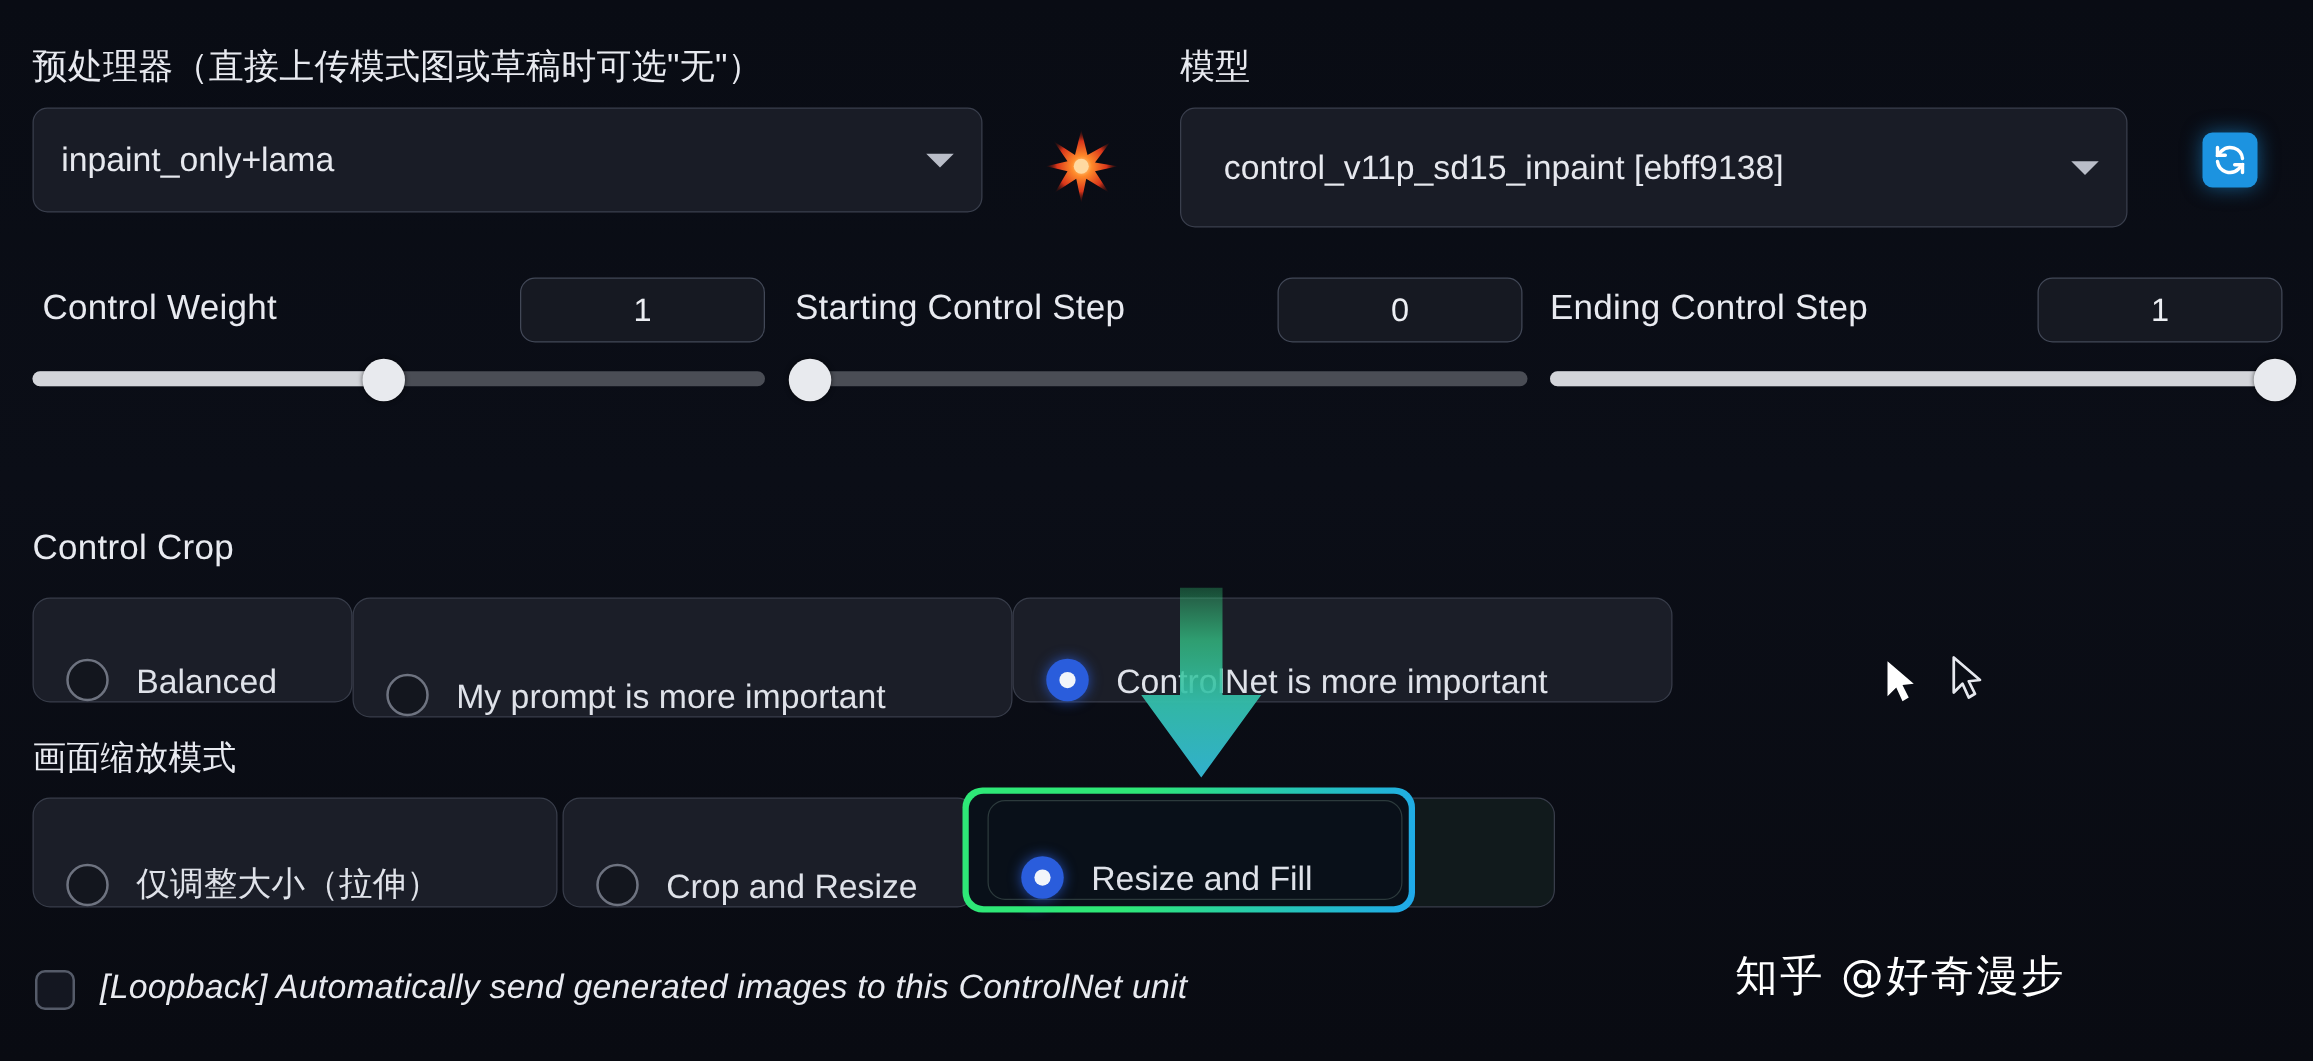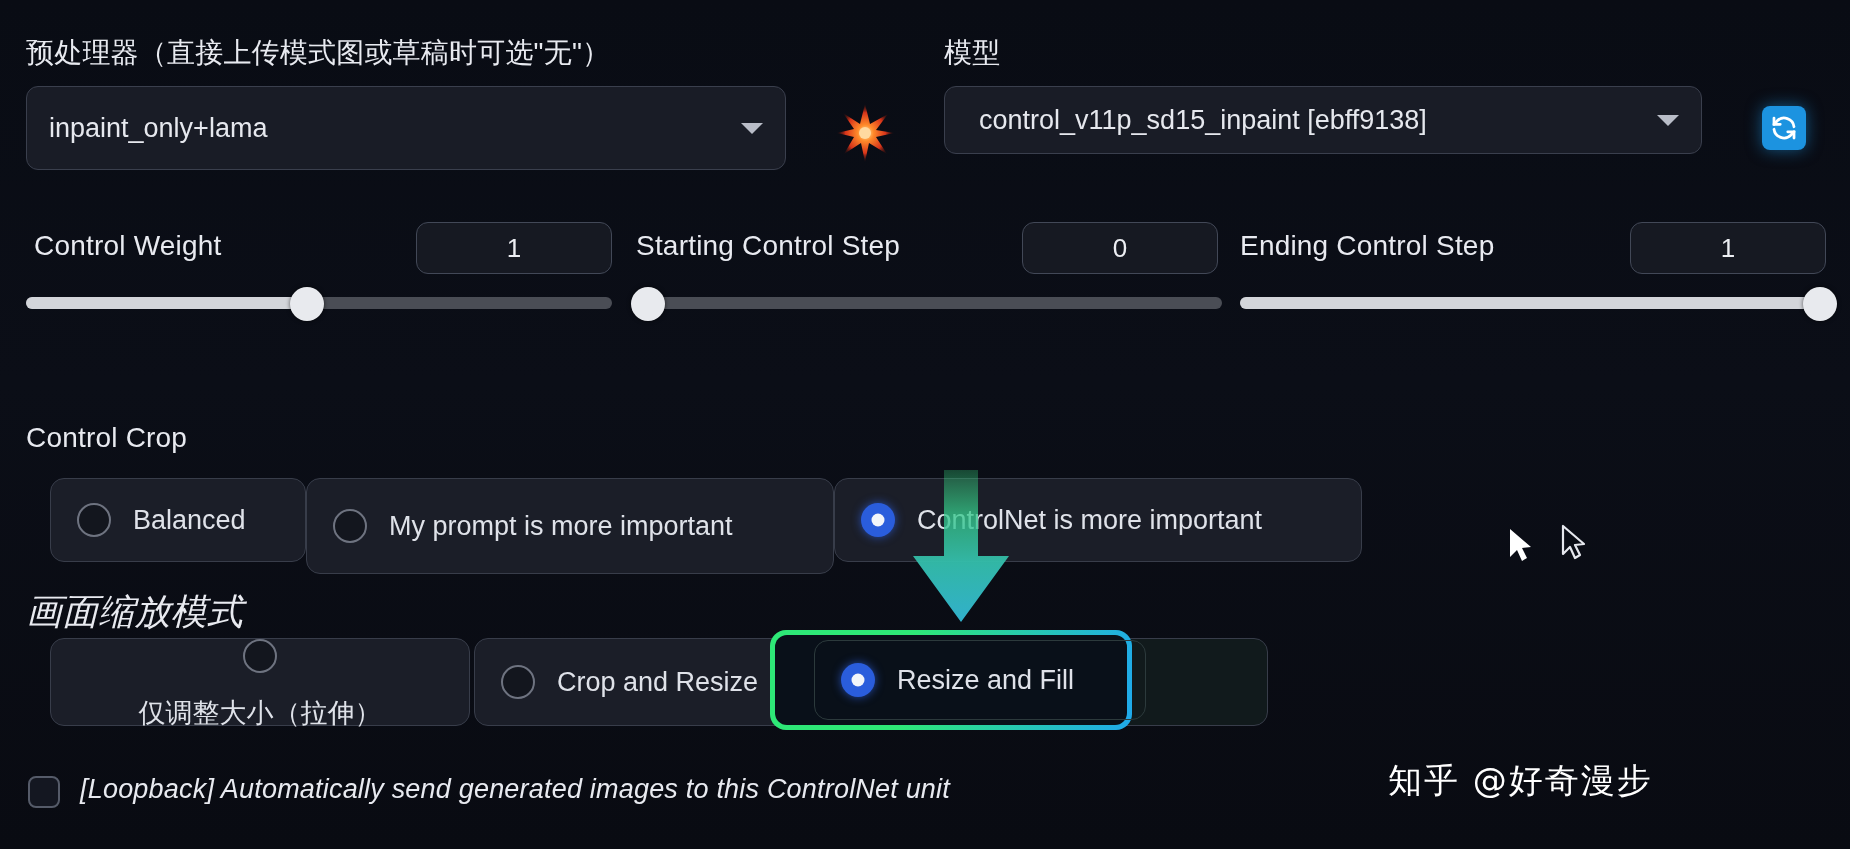--- a/index.html
+++ b/index.html
@@ -15,21 +15,21 @@
     background: linear-gradient(180deg,#090c14 0%, #0b0e17 45%, #090b12 100%);
   }
 
   .label {
     position: absolute;
     color: #e8eaf0;
     font-size: 28px;
     letter-spacing: .2px;
     white-space: nowrap;
   }
-  .label-cn { font-family: "DejaVu Sans", sans-serif; font-size: 36px; font-style: italic; }
+  .label-cn { font-family: "DejaVu Sans", sans-serif; font-size: 27px; }
 
   
   .dropdown {
     position: absolute;
     background: #191c26;
     border: 1px solid #3a3f4d;
     border-radius: 12px;
     display: flex;
     align-items: center;
     padding: 0 22px;
@@ -84,24 +84,23 @@
     transform: translateX(-50%);
   }
 
   
   .pill {
     position: absolute;
     background: #1b1e28;
     border: 1px solid #383d4a;
     border-radius: 14px;
     display: flex;
-    align-items: center;
+    align-items: flex-end;
     padding: 0 26px;
     gap: 22px;
-    margin-left: 24px;
   }
   .radio {
     width: 34px; height: 34px;
     border-radius: 50%;
     border: 2px solid #6e7380;
     background: #13161e;
     flex: none;
   }
   .radio.on {
     border: none;
@@ -201,21 +200,21 @@
           <stop offset="100%" stop-color="#5a0f08" stop-opacity="0.15"></stop>
         </radialGradient>
       </defs>
       <path d="M33 4 L38 24 L56 14 L44 30 L62 33 L44 37 L55 54 L37 43 L33 62 L29 43 L12 54 L22 37 L5 33 L22 29 L11 13 L28 24 Z" fill="url(#sparkGrad)"></path>
       <circle cx="33" cy="33" r="6" fill="#ffd9a0"></circle>
     </svg>
   </div>
 
   <div class="label" style="left:944px; top:34px;">模型</div>
 
-  <div class="dropdown" style="left:944px; top:86px; width:758px; height:68px;padding-left:34px;">
+  <div class="dropdown" style="left:944px; top:86px; width:758px; height:96px;padding-left:34px;">
     <span class="dd-value">control_v11p_sd15_inpaint [ebff9138]</span>
     <span class="caret"></span>
   </div>
 
   <div class="refresh-btn" style="left:1762px; top:106px;">
     <svg width="30" height="30" viewBox="0 0 24 24" fill="none" stroke="#ffffff" stroke-width="2.2" stroke-linecap="round">
       <path d="M20 11a8 8 0 0 0-13.6-4.6L4 9"></path>
       <path d="M4 13a8 8 0 0 0 13.6 4.6L20 15"></path>
       <polyline points="4,4 4,9 9,9"></polyline>
       <polyline points="20,20 20,15 15,15"></polyline>
@@ -258,21 +257,21 @@
     <span class="pill-label">My prompt is more important</span>
   </div>
 
   <div class="pill" style="left:810px; top:478px; width:528px; height:84px;">
     <span class="radio on"></span>
     <span class="pill-label">ControlNet is more important</span>
   </div>
 
   <div class="label label-cn" style="left:26px; top:588px;">画面缩放模式</div>
 
-  <div class="pill" style="left:26px; top:638px; width:420px; height:88px;flex-direction:column;">
+  <div class="pill" style="left:26px; top:638px; width:420px; height:88px;">
     <span class="radio"></span>
     <span class="pill-label cn">仅调整大小（拉伸）</span>
   </div>
 
   <div class="pill" style="left:450px; top:638px; width:330px; height:88px;">
     <span class="radio"></span>
     <span class="pill-label">Crop and Resize</span>
   </div>
 
   <div class="pill" style="left:784px; top:638px; width:460px; height:88px; background:#111a1c;">

